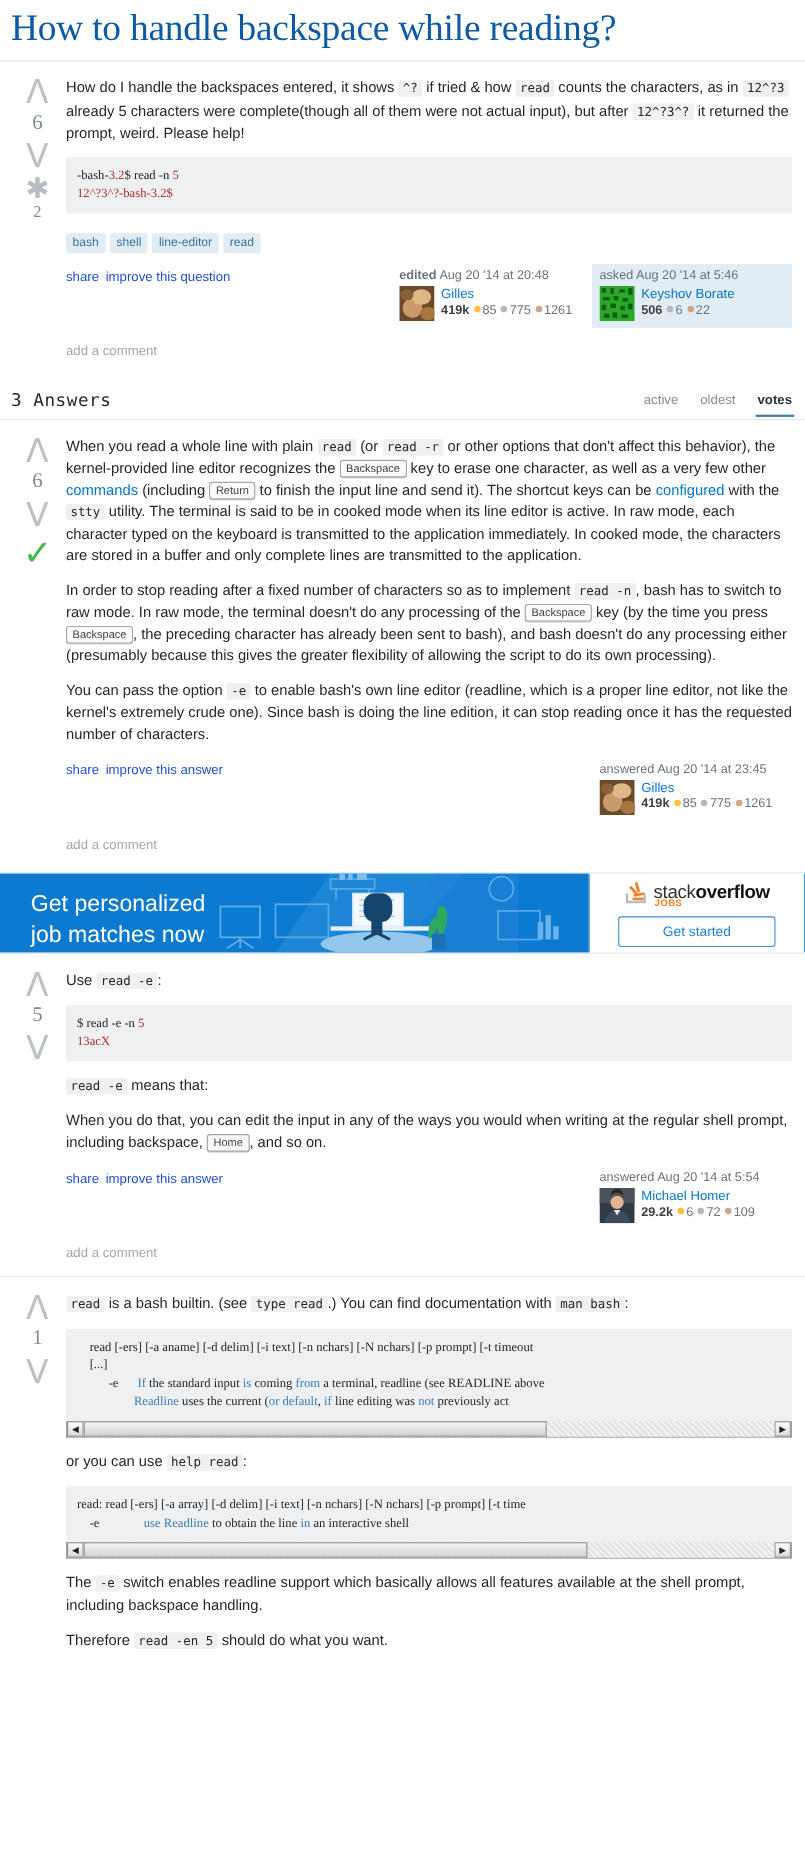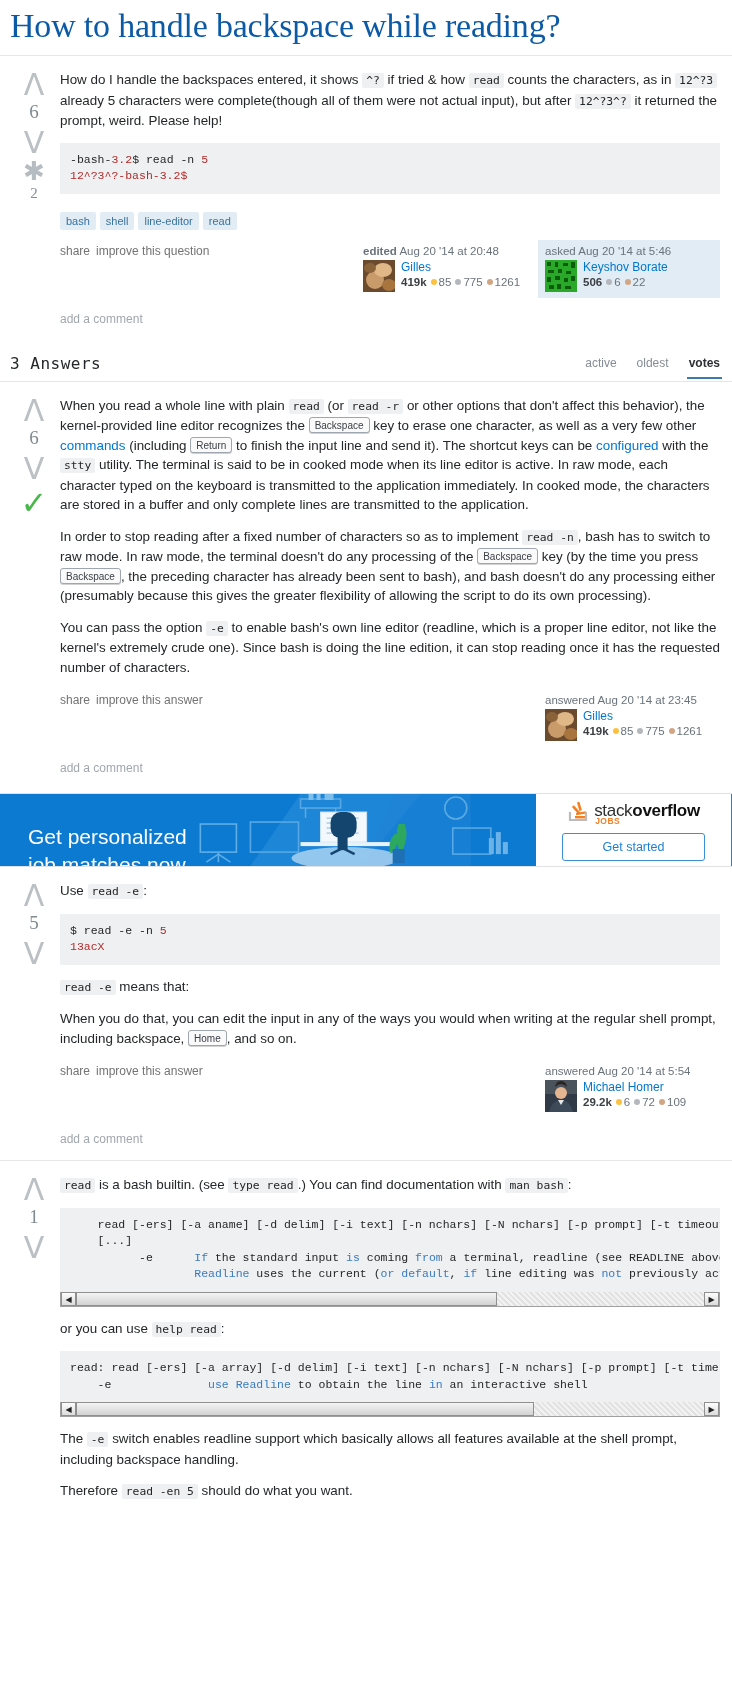--- a/index.html
+++ b/index.html
@@ -106,21 +106,21 @@
     background: #fafafb;
     box-shadow: 0 1px 0 rgba(0,0,0,.18);
     color: #3b4045;
     line-height: 11px;
     vertical-align: 1px;
   }
   pre.block {
     background: #eff0f1;
     margin: 0 0 12px 0;
     padding: 9px 10px;
-    font-family: Liberation Mono, monospace;
+    font-family: Liberation Serif, serif;
     font-size: 11.5px;
     line-height: 16.5px;
     color: #242729;
     white-space: pre;
     overflow: hidden;
   }
   pre.block .red { color: #b02b2b; }
   pre.block .blue{ color: #3a7bbf; }
 
   blockquote.quote {
@@ -180,21 +180,21 @@
     margin-right: 4px;
     border-radius: 2px;
     line-height: 12px;
   }
 
   
   .pfooter { display: flex; align-items: flex-start; margin-bottom: 6px; }
   .actions {
     flex: 1 1 auto;
     font-size: 12px;
-    color: #737373;
+    color: #1d4ed8;
     padding-top: 4px;
   }
   .actions span { margin-right: 6px; }
   .usercards { display: flex; gap: 0; }
   .usercard {
     width: 182px;
     padding: 5px 7px 6px 7px;
     box-sizing: border-box;
     font-size: 11.5px;
   }
@@ -265,21 +265,21 @@
     overflow: hidden;
   }
   .ad-left {
     flex: 1 1 auto;
     background: #0d7ad1;
     position: relative;
     overflow: hidden;
   }
   .ad-head {
     position: absolute;
-    left: 28px; top: 29px;
+    left: 28px; top: 14px;
     color: #ffffff;
     font-size: 21px;
     line-height: 28px;
     font-family: "Liberation Sans", sans-serif;
     z-index: 3;
   }
   .ad-art { position: absolute; inset: 0; z-index: 1; }
   .ad-right {
     flex: 0 0 197px;
     background: #ffffff;

